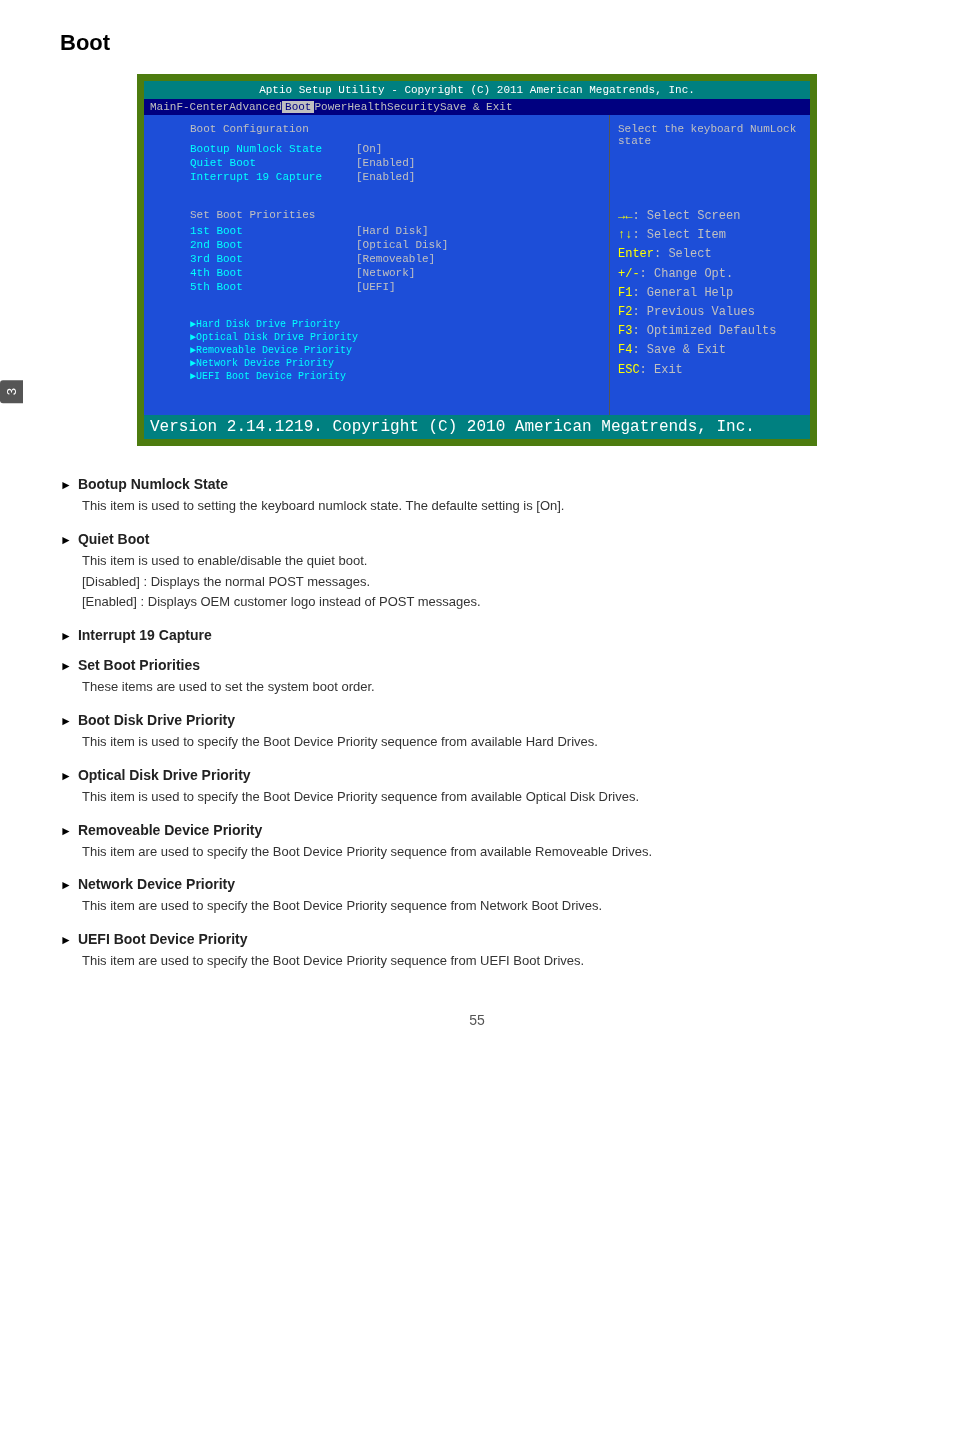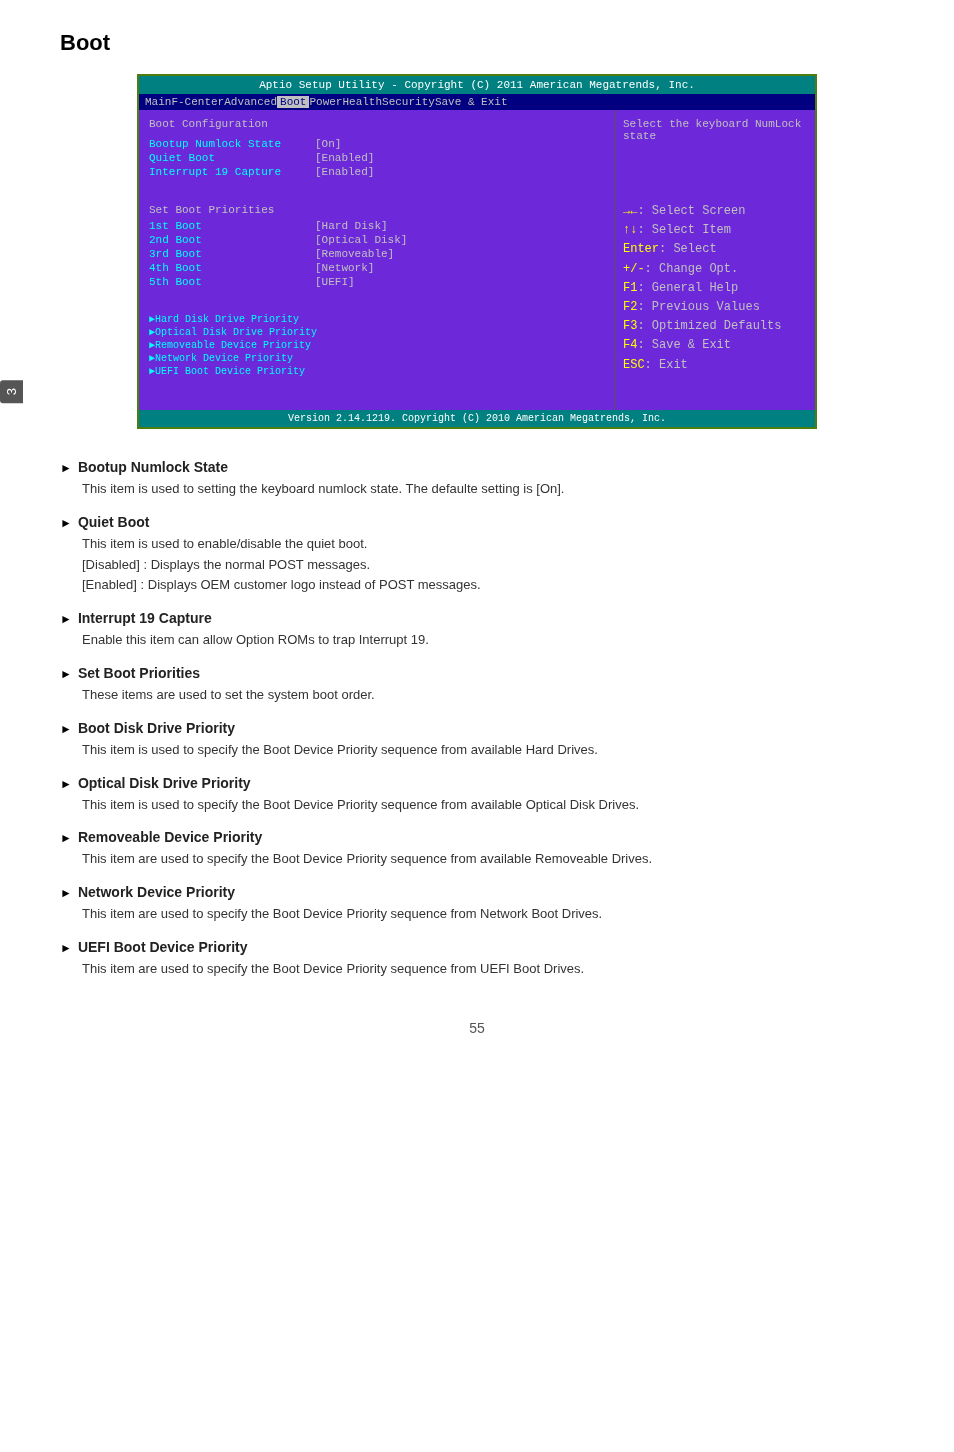--- a/index.html
+++ b/index.html
@@ -15,22 +15,22 @@
 
     .page-title {
       font-size: 22px;
       font-weight: bold;
       margin-bottom: 18px;
       color: #000;
     }
 
     
     .bios-screen {
-      border: 2px solid #4d7c0f;
-      background: #6d28d9;
+      border: 7px solid #4d7c0f;
+      background: #1d4ed8;
       color: #c0c0c0;
       font-family: 'Courier New', Courier, monospace;
       font-size: 12px;
       width: 680px;
       margin: 0 auto 30px auto;
     }
 
     .bios-title-bar {
       background: #008080;
       color: #ffffff;
@@ -58,22 +58,23 @@
       padding: 0 3px;
     }
 
     .bios-body {
       display: flex;
       min-height: 300px;
     }
 
     .bios-main {
       flex: 1;
-      padding: 8px 10px;
+      padding: 8px 28px;
       border-right: 1px solid #555;
+      margin-left: 18px;
     }
 
     .bios-sidebar {
       width: 200px;
       padding: 8px 8px;
       font-size: 11px;
       color: #c0c0c0;
     }
 
     .bios-section-title {
@@ -111,23 +112,23 @@
 
     .bios-submenu-item {
       color: #00ffff;
       font-size: 10px;
       margin-bottom: 2px;
     }
 
     .bios-footer {
       background: #008080;
       color: #ffffff;
-      text-align: center;
+      text-align: left;
       padding: 3px 6px;
-      font-size: 10px;
+      font-size: 16px;
     }
 
     .bios-help-title {
       color: #c0c0c0;
       margin-bottom: 6px;
       font-size: 11px;
     }
 
     .bios-help-text {
       color: #c0c0c0;
@@ -314,23 +315,20 @@
       [Disabled] : Displays the normal POST messages.<br>
       [Enabled] : Displays OEM customer logo instead of POST messages.
     </div>
   </div>
 
   <div class="doc-section">
     <div class="doc-item-header">
       <span class="doc-arrow">►</span>
       <span class="doc-item-title">Interrupt 19 Capture</span>
     </div>
-    <div class="doc-item-body">
-      Enable this item can allow Option ROMs to trap Interrupt 19.
-    </div>
   </div>
 
   <div class="doc-section">
     <div class="doc-item-header">
       <span class="doc-arrow">►</span>
       <span class="doc-item-title">Set Boot Priorities</span>
     </div>
     <div class="doc-item-body">
       These items are used to set the system boot order.
     </div>

